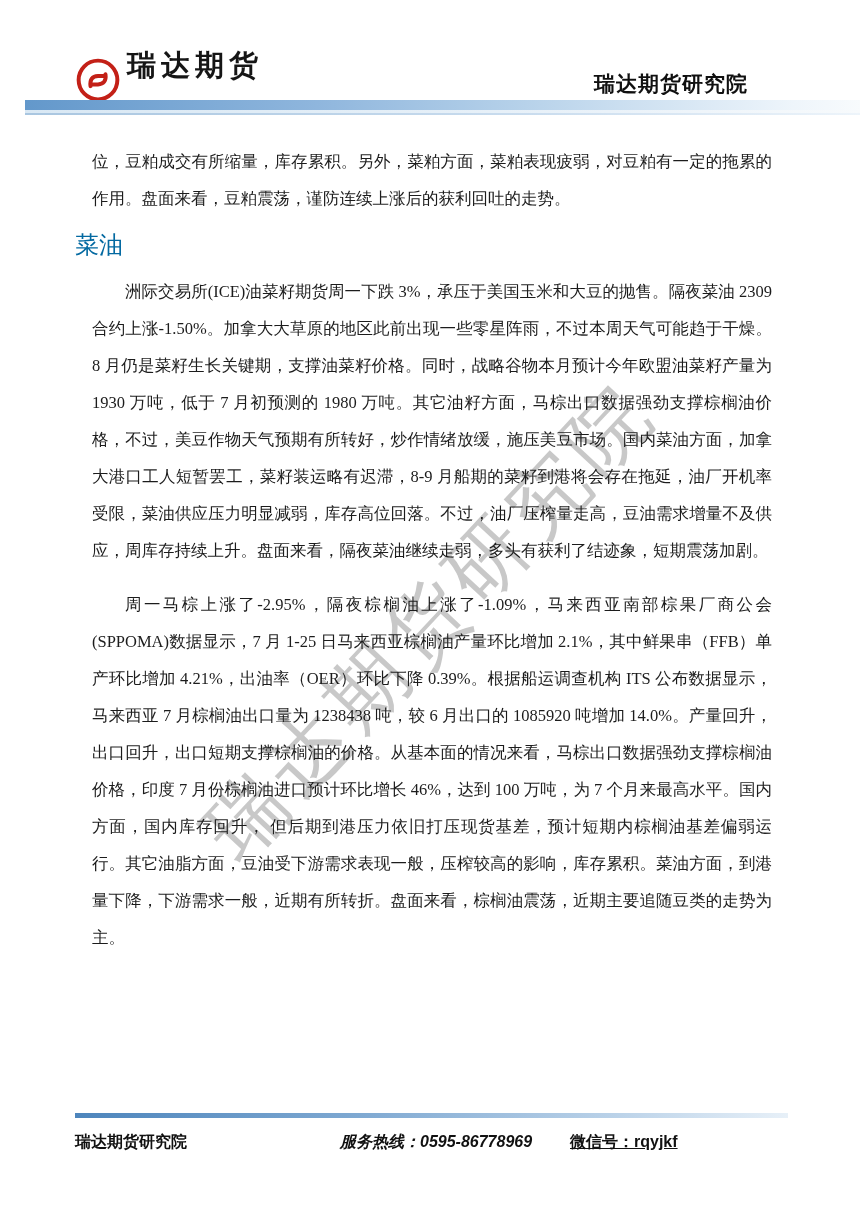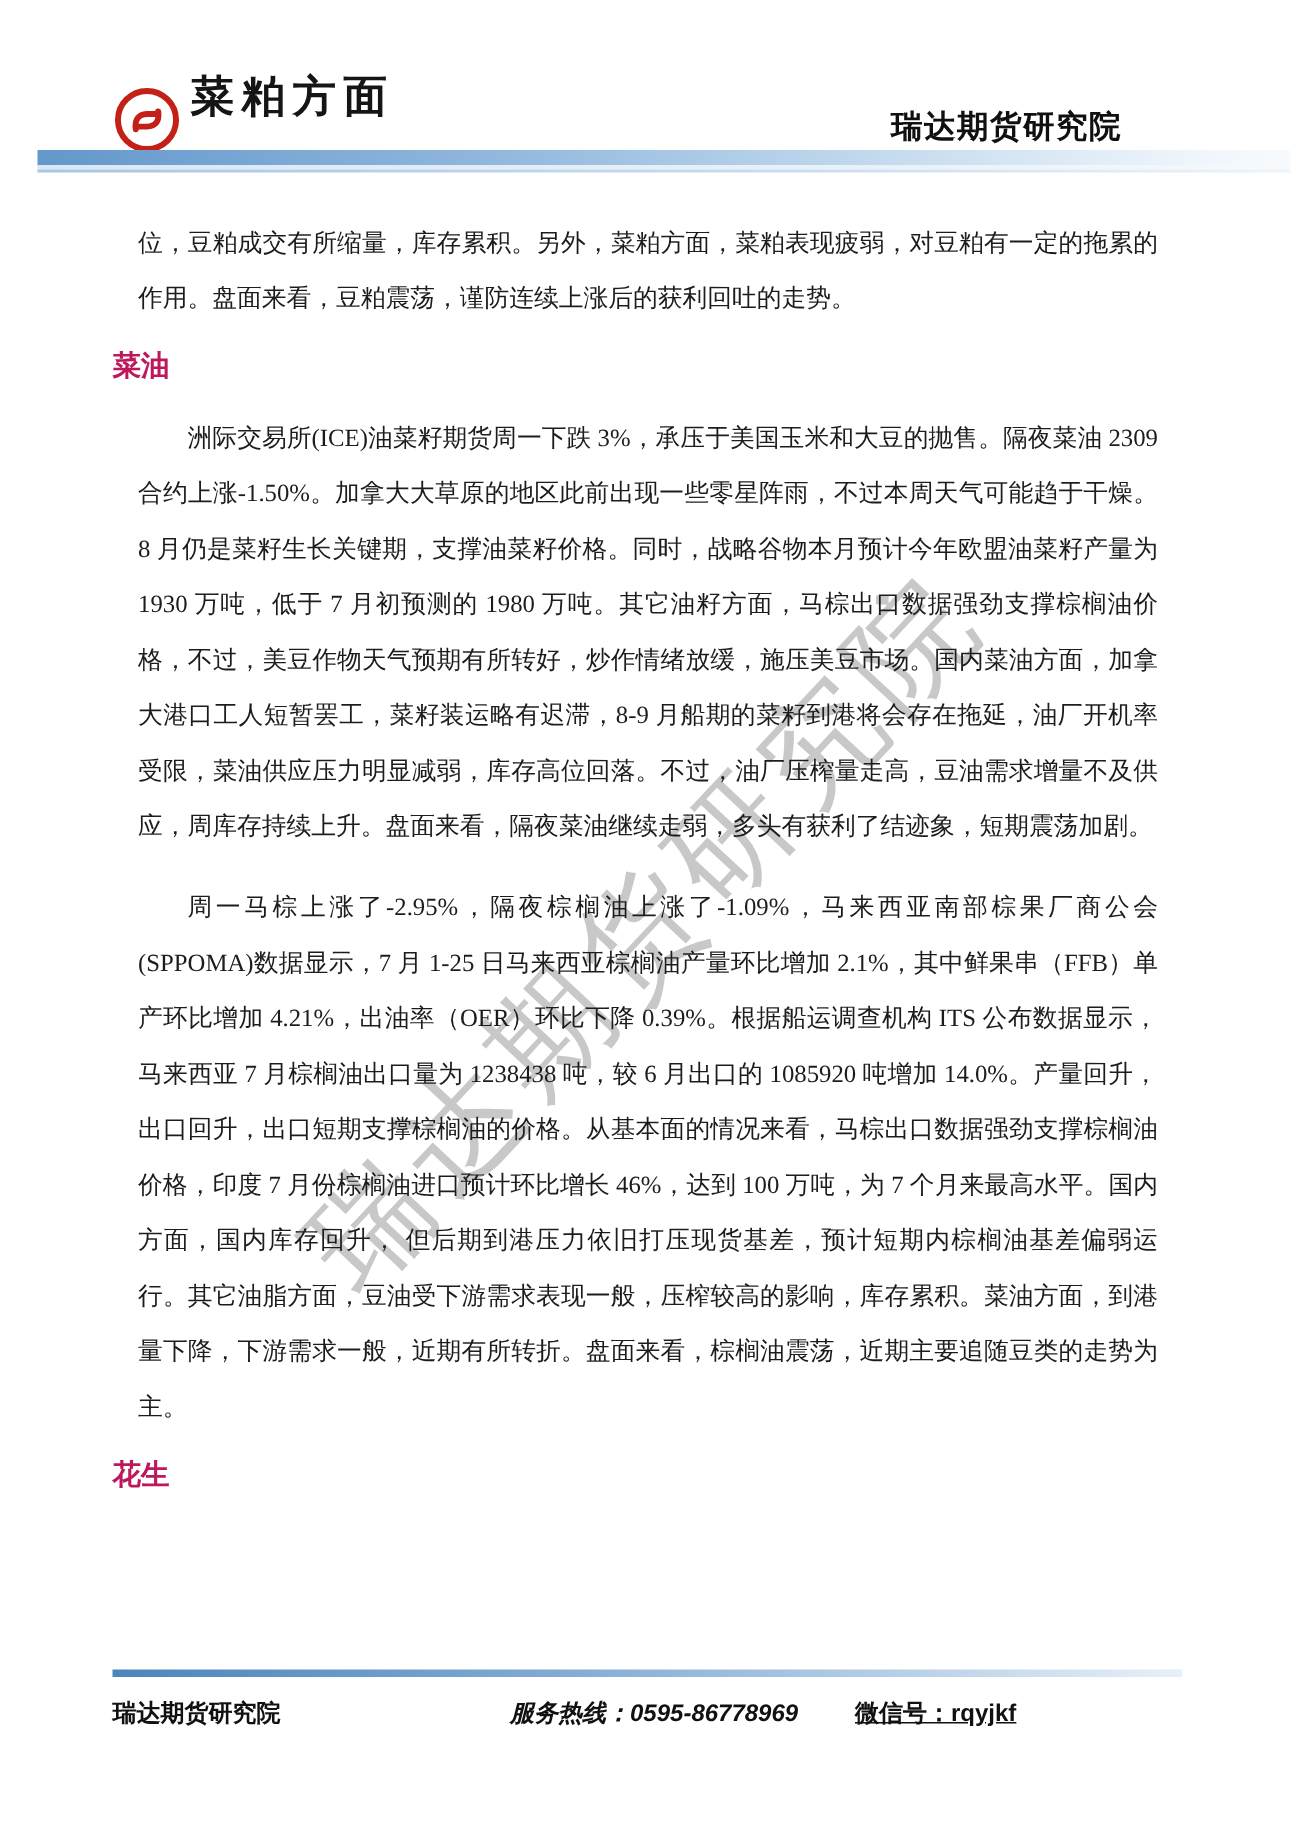--- a/index.html
+++ b/index.html
@@ -50,22 +50,22 @@
   .content{
     position:absolute;left:75px;top:126px;width:714px;
     font-size:16.5px;line-height:37px;
     text-align:justify;
     z-index:1;
   }
   .content p{margin:17px;}
   .para{text-indent:2em;}
   .para-continued{text-indent:0;}
   .section-heading{
-    font-size:19px;line-height:22px;font-weight:bold;
-    margin:7px 0 9px 0;color:#be185d;
+    font-size:24px;line-height:22px;font-weight:normal;
+    margin:7px 0 9px 0;color:#0369a1;
   }
   
   .footer{
     position:absolute;left:0;right:0;bottom:0;height:104px;
     background:#ffffff;z-index:3;
     font-family:"Liberation Sans","DejaVu Sans",sans-serif;
   }
   .footer-line{
     margin:0 72px 0 75px;height:5px;
     background:linear-gradient(to right,#4d85bc,#7fa9d2 40%,#b9d1e8 75%,#e7f0f8);
@@ -79,21 +79,21 @@
 </head>
 <body>
 
 <div class="header-logo">
   <svg class="logo-mark" viewBox="0 0 100 100">
     <circle cx="50" cy="50" r="44" fill="none" stroke="#c32017" stroke-width="9"></circle>
     <path d="M33 64 Q30 42 50 41 L63 41" fill="none" stroke="#c32017" stroke-width="9" stroke-linecap="round"></path>
     <path d="M67 37 Q70 59 50 60 L37 60" fill="none" stroke="#c32017" stroke-width="9" stroke-linecap="round"></path>
   </svg>
   <div class="brand-text">
-    <span class="brand-cn">菜粕方面</span>
+    <span class="brand-cn">瑞达期货</span>
     <span class="brand-en">RUIDA FUTURES CO.,LTD.</span>
   </div>
 </div>
 
 <div class="header-title">瑞达期货研究院</div>
 
 <div class="header-bar">
   <div class="bar-main"></div>
   <div class="bar-strip"></div>
   <div class="bar-line"></div>
@@ -102,21 +102,20 @@
 <div class="watermark">瑞达期货研究院</div>
 
 <div class="content">
   <p class="para-continued">位，豆粕成交有所缩量，库存累积。另外，菜粕方面，菜粕表现疲弱，对豆粕有一定的拖累的作用。盘面来看，豆粕震荡，谨防连续上涨后的获利回吐的走势。</p>
 
   <h3 class="section-heading">菜油</h3>
   <p class="para">洲际交易所(ICE)油菜籽期货周一下跌 3%，承压于美国玉米和大豆的抛售。隔夜菜油 2309 合约上涨-1.50%。加拿大大草原的地区此前出现一些零星阵雨，不过本周天气可能趋于干燥。8 月仍是菜籽生长关键期，支撑油菜籽价格。同时，战略谷物本月预计今年欧盟油菜籽产量为 1930 万吨，低于 7 月初预测的 1980 万吨。其它油籽方面，马棕出口数据强劲支撑棕榈油价格，不过，美豆作物天气预期有所转好，炒作情绪放缓，施压美豆市场。国内菜油方面，加拿大港口工人短暂罢工，菜籽装运略有迟滞，8-9 月船期的菜籽到港将会存在拖延，油厂开机率受限，菜油供应压力明显减弱，库存高位回落。不过，油厂压榨量走高，豆油需求增量不及供应，周库存持续上升。盘面来看，隔夜菜油继续走弱，多头有获利了结迹象，短期震荡加剧。</p>
 
   <p class="para">周一马棕上涨了-2.95%，隔夜棕榈油上涨了-1.09%，马来西亚南部棕果厂商公会(SPPOMA)数据显示，7 月 1-25 日马来西亚棕榈油产量环比增加 2.1%，其中鲜果串（FFB）单产环比增加 4.21%，出油率（OER）环比下降 0.39%。根据船运调查机构 ITS 公布数据显示，马来西亚 7 月棕榈油出口量为 1238438 吨，较 6 月出口的 1085920 吨增加 14.0%。产量回升，出口回升，出口短期支撑棕榈油的价格。从基本面的情况来看，马棕出口数据强劲支撑棕榈油价格，印度 7 月份棕榈油进口预计环比增长 46%，达到 100 万吨，为 7 个月来最高水平。国内方面，国内库存回升， 但后期到港压力依旧打压现货基差，预计短期内棕榈油基差偏弱运行。其它油脂方面，豆油受下游需求表现一般，压榨较高的影响，库存累积。菜油方面，到港量下降，下游需求一般，近期有所转折。盘面来看，棕榈油震荡，近期主要追随豆类的走势为主。</p>
 
-  <h3 class="section-heading">花生</h3>
 </div>
 
 <div class="footer">
   <div class="footer-line"></div>
   <div class="footer-row">
     <span class="footer-institute">瑞达期货研究院</span>
     <span class="footer-hotline">服务热线：0595-86778969</span>
     <span class="footer-wechat">微信号：rqyjkf</span>
   </div>
 </div>

